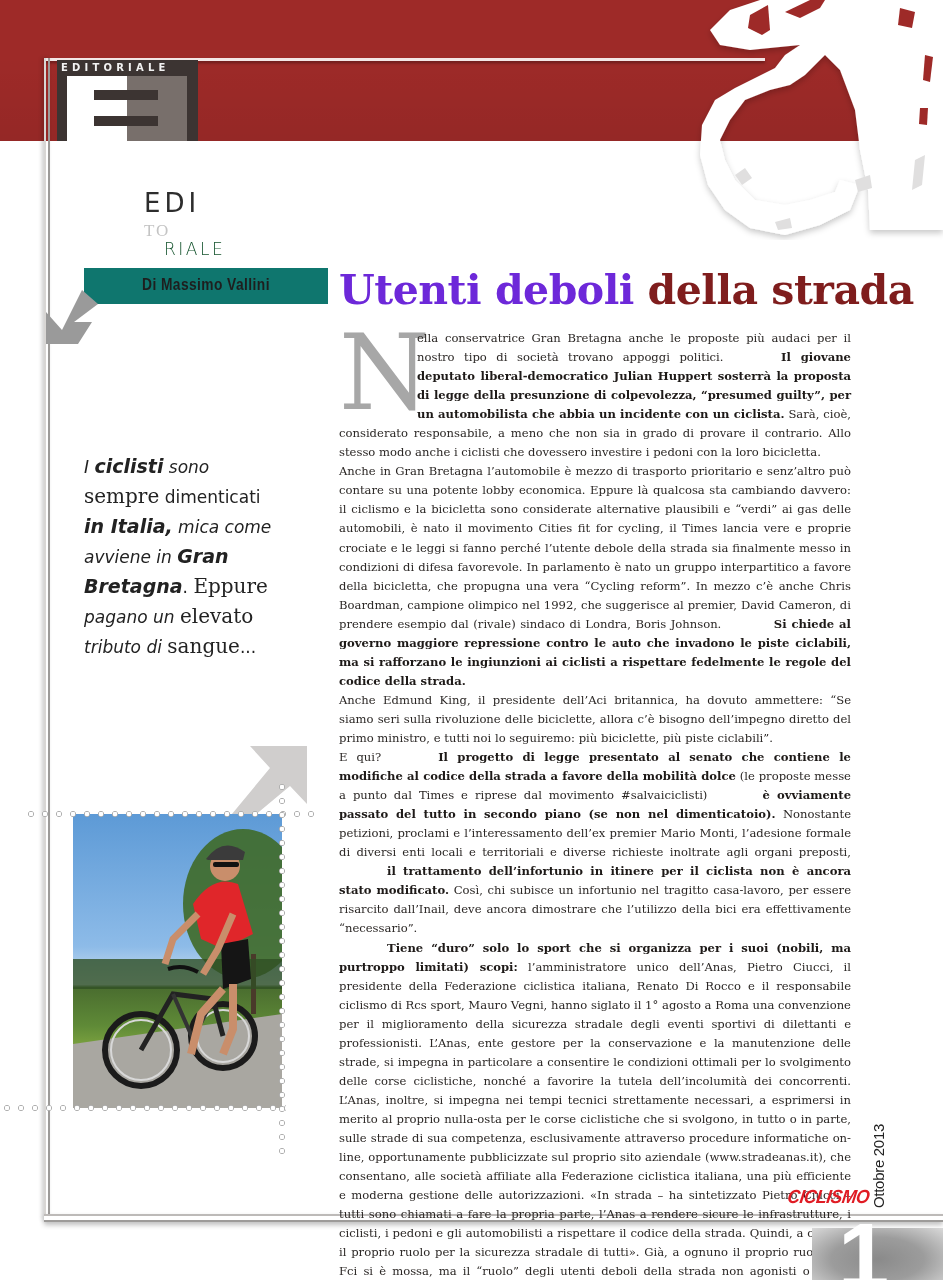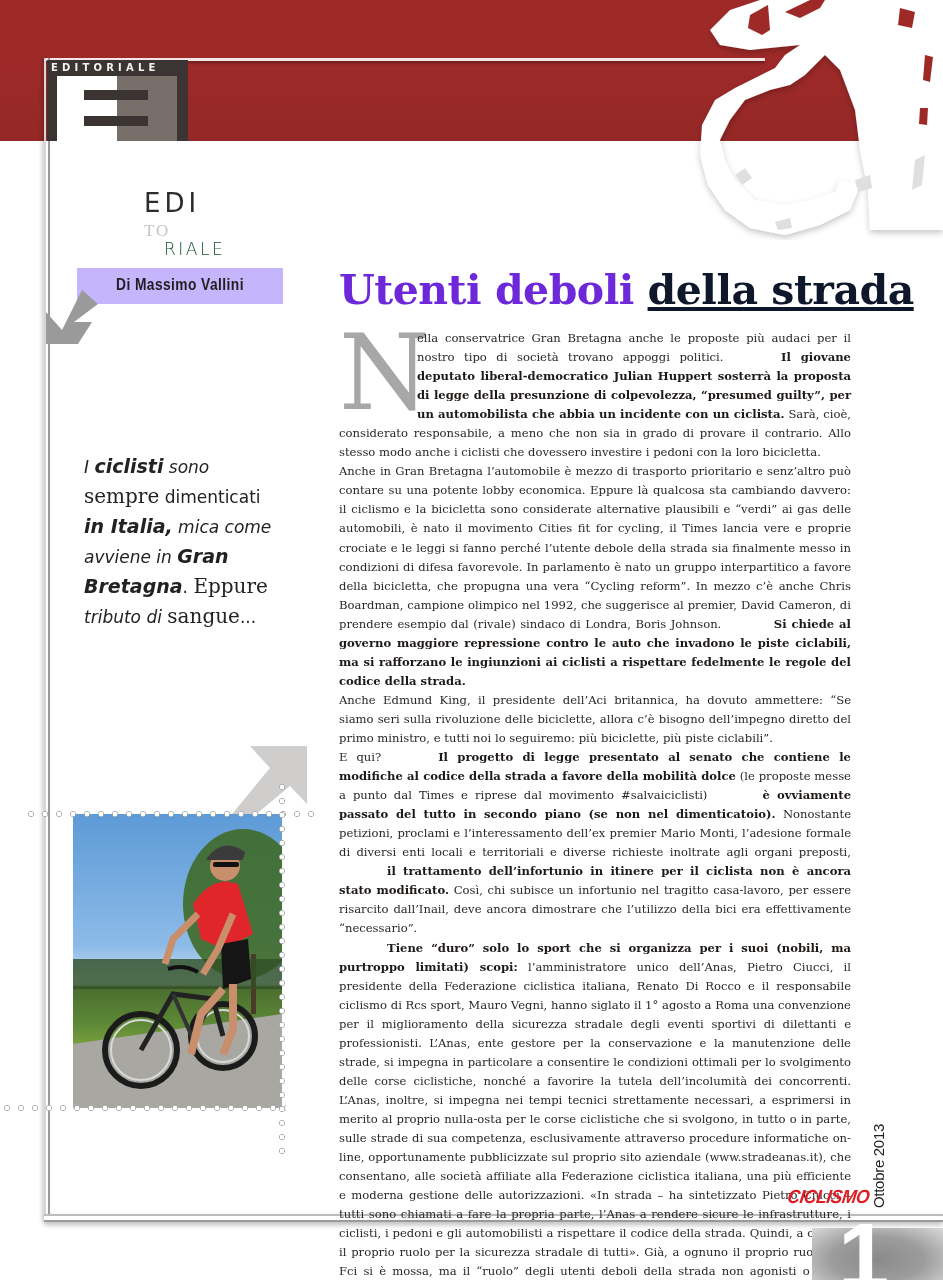--- a/index.html
+++ b/index.html
@@ -12,40 +12,40 @@
       background: linear-gradient(to bottom, rgba(0,0,0,0) 0%, rgba(0,0,0,0) 40%, rgba(0,0,0,0.06) 100%); }
     .band-line { position: absolute; left: 45px; top: 58px; width: 720px; height: 3px; background: #f3e6e6; box-shadow: 0 2px 3px rgba(0,0,0,0.35); }
 
     
     .frame-left { position: absolute; left: 44px; top: 58px; width: 6px; height: 1162px;
       border-left: 2px solid #d8d6d4; border-right: 2px solid #9d9b99; box-shadow: -2px 0 4px rgba(0,0,0,0.2); }
     .frame-bottom { position: absolute; left: 44px; top: 1214px; width: 899px; height: 8px;
       border-top: 2px solid #bdbab8; border-bottom: 2px solid #9d9b99; background: #fff; box-shadow: 0 3px 5px rgba(0,0,0,0.25); }
 
     
-    .logo { position: absolute; left: 47px; top: 60px; width: 141px; height: 81px; background: #3c3432; }
+    .logo { position: absolute; left: 57px; top: 60px; width: 141px; height: 81px; background: #3c3432; }
     .logo-label { position: absolute; left: 4px; top: 2px; font-family: "DejaVu Sans", sans-serif; font-weight: bold;
       font-size: 10px; letter-spacing: 4.2px; color: #f2f2f2; }
     .logo-left { position: absolute; left: 10px; top: 16px; width: 60px; height: 65px; background: #ffffff; }
     .logo-right { position: absolute; left: 70px; top: 16px; width: 60px; height: 65px; background: #786f6b; }
     .logo-bar { position: absolute; height: 10px; background: #3c3432; left: 37px; width: 64px; }
     .logo-bar.b1 { top: 30px; }
     .logo-bar.b2 { top: 56px; }
 
     
     .art { position: absolute; left: 690px; top: 0; width: 253px; height: 240px; }
 
     
     .wordmark { position: absolute; left: 144px; top: 188px; font-family: "DejaVu Sans", sans-serif; font-weight: 200; color: #2d2d2d; }
     .wm-edi { font-size: 26px; letter-spacing: 4px; font-weight: normal; position: absolute; left: 0; top: 0; white-space: nowrap; }
     .wm-to { font-size: 17px; letter-spacing: 2px; color: #c4c4c4; position: absolute; left: 0; top: 33px; font-family: Liberation Serif, serif; }
     .wm-riale { font-size: 17px; letter-spacing: 2.5px; color: #14532d; position: absolute; left: 20px; top: 51px; white-space: nowrap; }
 
     
-    .author-bar { position: absolute; left: 77px; top: 268px; width: 206px; height: 36px; background: #c4b5fd; }
+    .author-bar { position: absolute; left: 84px; top: 268px; width: 244px; height: 36px; background: #0f766e; }
     .author-name { position: absolute; left: 0; right: 0; top: 8px; text-align: center; font-family: "Liberation Sans", sans-serif;
       font-weight: bold; font-size: 16px; color: #1e1e1e; letter-spacing: 0.5px; transform: scaleX(0.86); }
 
     .arrow-dl { position: absolute; left: 46px; top: 290px; width: 56px; height: 54px; }
     .arrow-ur { position: absolute; left: 222px; top: 746px; width: 85px; height: 80px; }
 
     
     .pullquote { position: absolute; left: 84px; top: 452px; width: 206px; text-align: left; font-family: "DejaVu Sans", sans-serif;
       font-size: 17px; line-height: 29px; color: #222; }
     .pq-line { display: block; white-space: nowrap; }
@@ -57,21 +57,21 @@
     .dots-h { position: absolute; height: 8px; background-image: radial-gradient(circle, #ffffff 2px, #a9a9a9 2.6px, rgba(0,0,0,0) 3.4px);
       background-size: 14px 8px; background-repeat: repeat-x; }
     .dots-v { position: absolute; width: 8px; background-image: radial-gradient(circle, #ffffff 2px, #a9a9a9 2.6px, rgba(0,0,0,0) 3.4px);
       background-size: 8px 14px; background-repeat: repeat-y; }
     .photo { position: absolute; left: 73px; top: 814px; width: 209px; height: 294px; overflow: hidden;
       background: linear-gradient(to bottom, #5d9ad6 0%, #8dbbe8 45%, #cfe1ee 58%, #4a6d2f 59%, #5f8a37 72%, #7fa540 80%, #9a9a95 82%, #aaa8a2 100%); }
 
     
     .headline { position: absolute; left: 339px; top: 262px; font-family: "DejaVu Serif", serif; font-size: 41px; line-height: 56px; white-space: nowrap; letter-spacing: -0.5px; }
     .headline .red { color: #6d28d9; }
-    .headline .dark { color: #0f172a; text-decoration: underline; }
+    .headline .dark { color: #7f1d1d; }
 
     
     .article { position: absolute; left: 339px; top: 329px; width: 512px; font-family: "DejaVu Serif", serif; font-size: 11.6px; line-height: 19.05px; color: #2a2624; }
     .article p { text-align: justify; text-align-last: left; }
     .article b { font-weight: bold; color: #1e1a18; padding-left: 48px; }
     .dropcap { float: left; font-family: "DejaVu Serif", serif; font-size: 104px; line-height: 84px; color: #a7a7a7; width: 74px; height: 80px; margin-top: 2px; margin-right: 4px; }
 
     
     .brand { position: absolute; left: 784px; top: 1186px; font-family: "Liberation Sans", sans-serif; font-weight: bold; font-style: italic;
       font-size: 19px; color: #e01c24; letter-spacing: -0.5px; transform: skewX(-8deg) scaleX(0.92); }
@@ -139,20 +139,21 @@
 <svg class="arrow-dl" viewBox="0 0 56 54" xmlns="http://www.w3.org/2000/svg">
   <polygon points="36,0 52,14 28,32 46,32 32,54 0,54 0,22 16,40" fill="#9a9a9a"></polygon>
 </svg>
 
 <div class="pullquote">
   <span class="pq-line"><span class="pq-i">I </span><span class="pq-b">ciclisti</span><span class="pq-i"> sono</span></span>
   <span class="pq-line"><span class="pq-s">sempre</span><span> dimenticati</span></span>
   <span class="pq-line"><span class="pq-b">in Italia,</span><span class="pq-i"> mica come</span></span>
   <span class="pq-line"><span class="pq-i">avviene in </span><span class="pq-b">Gran</span></span>
   <span class="pq-line"><span class="pq-b">Bretagna</span><span>. </span><span class="pq-s">Eppure</span></span>
+  <span class="pq-line"><span class="pq-i">pagano un </span><span class="pq-s">elevato</span></span>
   <span class="pq-line"><span class="pq-i">tributo di </span><span class="pq-s">sangue</span><span>...</span></span>
 </div>
 
 <svg class="arrow-ur" viewBox="0 0 85 80" xmlns="http://www.w3.org/2000/svg">
   <polygon points="28,0 85,0 85,58 68,40 20,80 0,80 48,22" fill="#d0cecd"></polygon>
 </svg>
 
 <div class="photo" title="Ciclista in maglia rossa su bici da corsa">
   <svg width="209" height="294" viewBox="0 0 209 294" xmlns="http://www.w3.org/2000/svg">
     <ellipse cx="170" cy="90" rx="60" ry="75" fill="#3f6a28" opacity="0.9"></ellipse>

